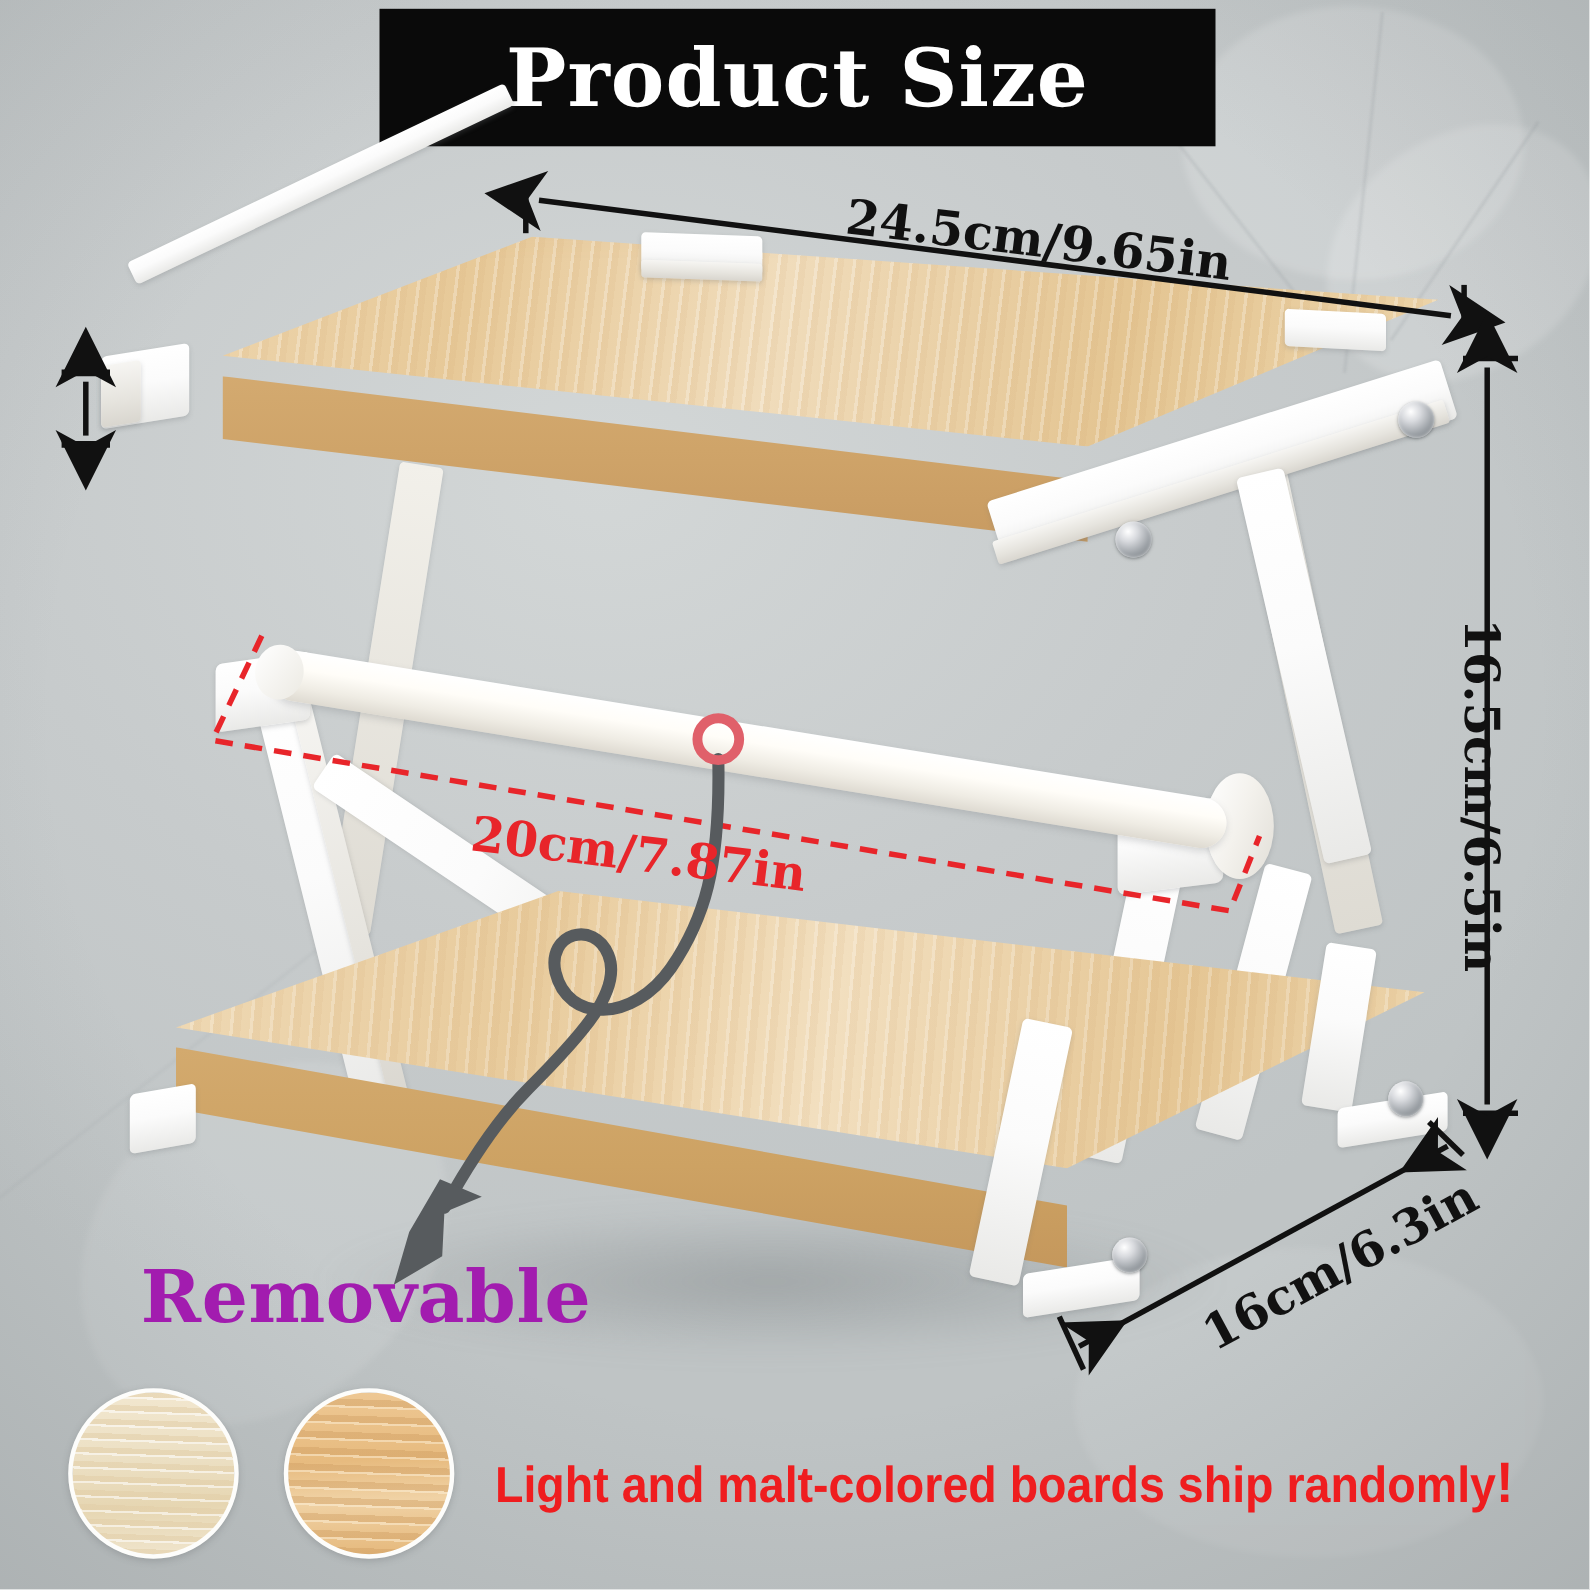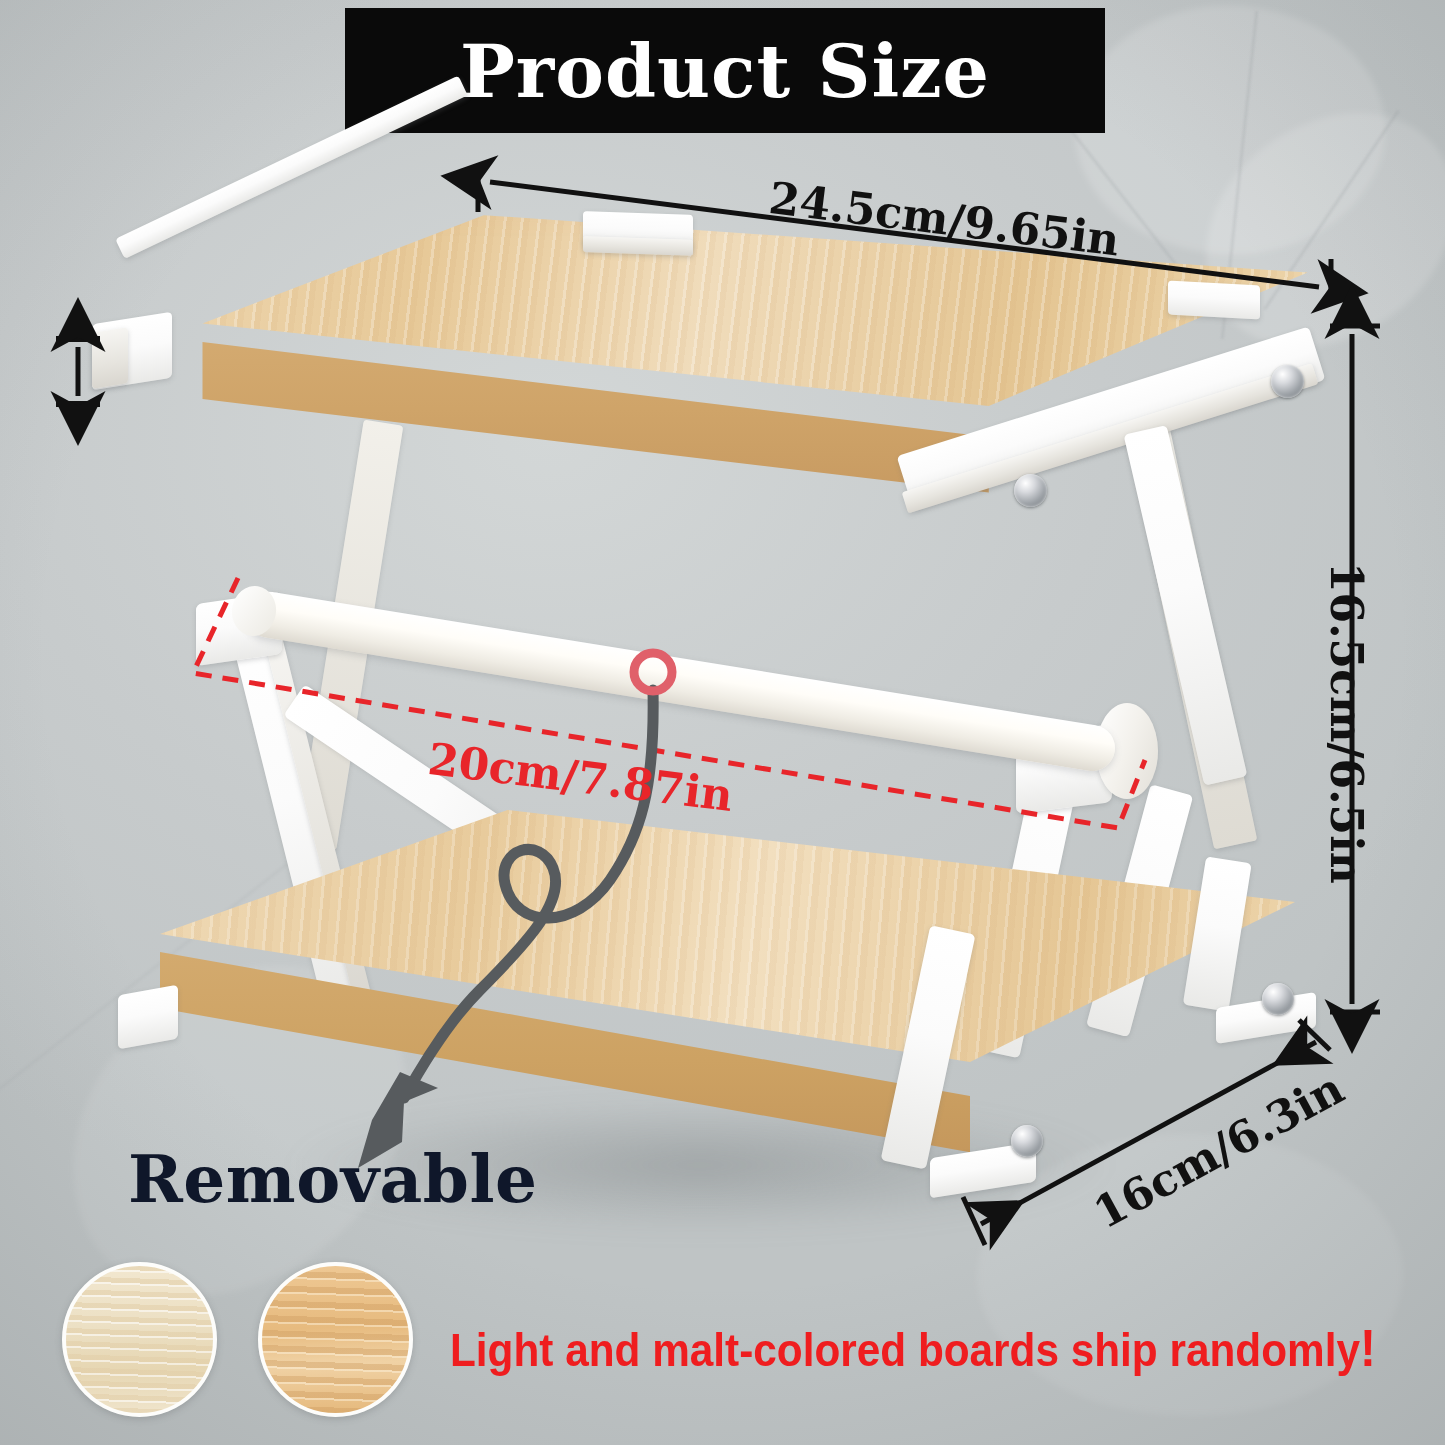--- a/index.html
+++ b/index.html
@@ -69,21 +69,21 @@
     background:radial-gradient(circle at 35% 28%, #ffffff 0%, #d8dade 28%, #9fa4a9 62%, #6e7479 100%);
     box-shadow:0 1px 3px rgba(60,65,70,.55), inset 0 0 3px rgba(255,255,255,.7);}
 
   
   .dim-label{position:absolute;color:#111;font-family:"DejaVu Serif", serif;font-weight:700;
              white-space:nowrap;line-height:1;}
   .dim-label.red{color:#e8252a;}
   svg.overlay{position:absolute;left:0;top:0;width:1445px;height:1445px;overflow:visible;}
 
   
-  .removable{position:absolute;left:128px;top:1140px;color:#0f172a;
+  .removable{position:absolute;left:128px;top:1140px;color:#a21caf;
     font-family:"DejaVu Serif", serif;font-weight:700;font-size:66px;letter-spacing:.5px;}
 
   
   .swatch{position:absolute;width:147px;height:147px;border-radius:50%;
           border:4px solid #fdfdfb;box-shadow:0 2px 7px rgba(90,95,98,.28);}
   .sw-light{background:
       repeating-linear-gradient(2deg, rgba(255,255,255,.55) 0 2px, rgba(226,206,168,.55) 2px 7px, rgba(255,255,255,0) 7px 13px),
       linear-gradient(178deg,#f2e7cf 0%,#ece0c4 40%,#e6d6b2 70%,#f0e5cd 100%);}
   .sw-malt{background:
       repeating-linear-gradient(2deg, rgba(255,245,225,.45) 0 2px, rgba(205,155,95,.40) 2px 8px, rgba(255,255,255,0) 8px 15px),

